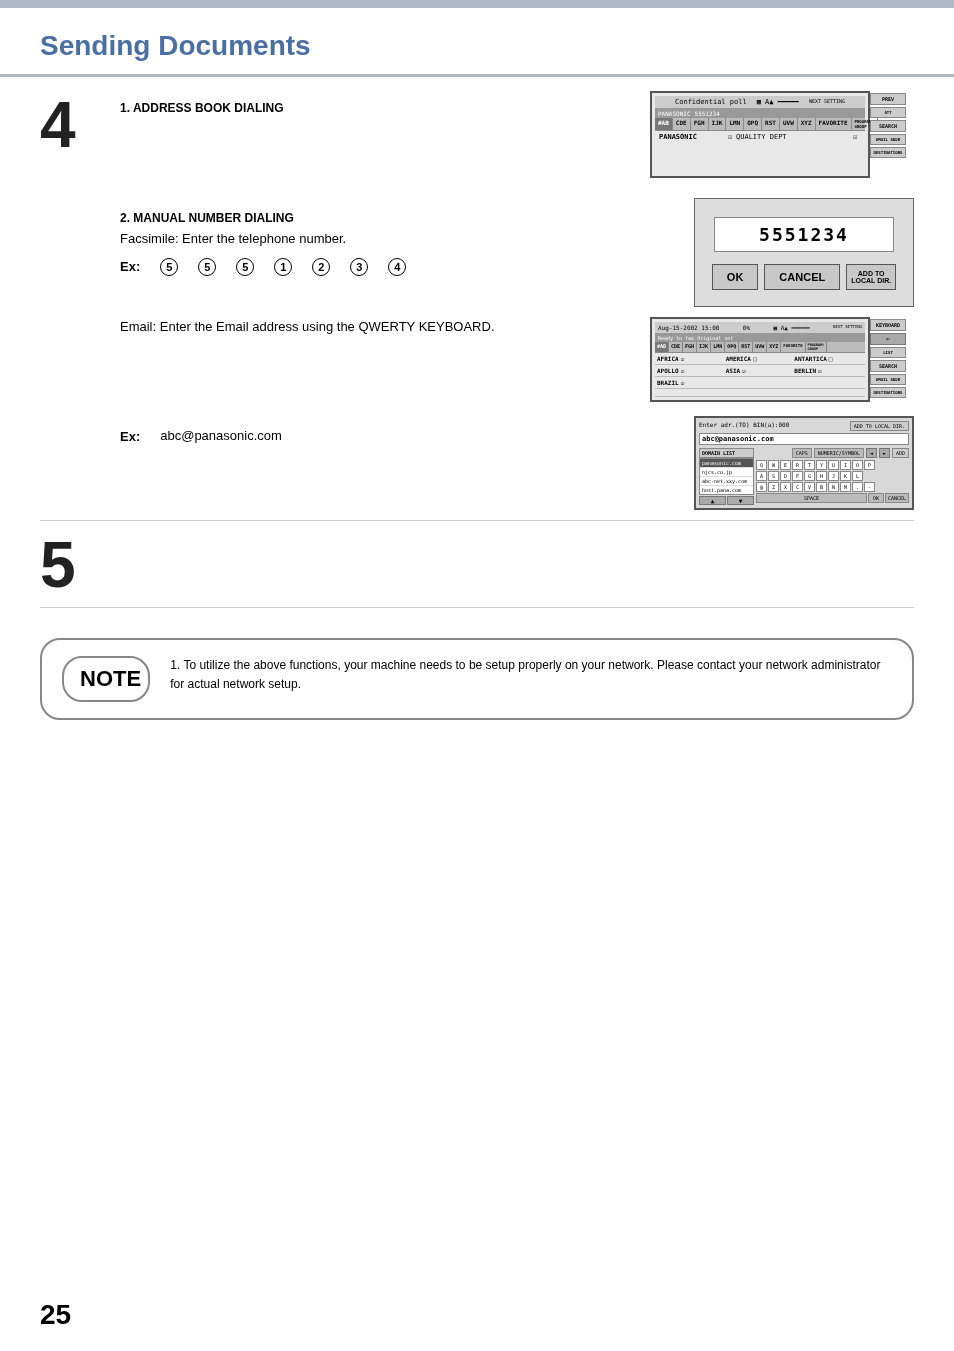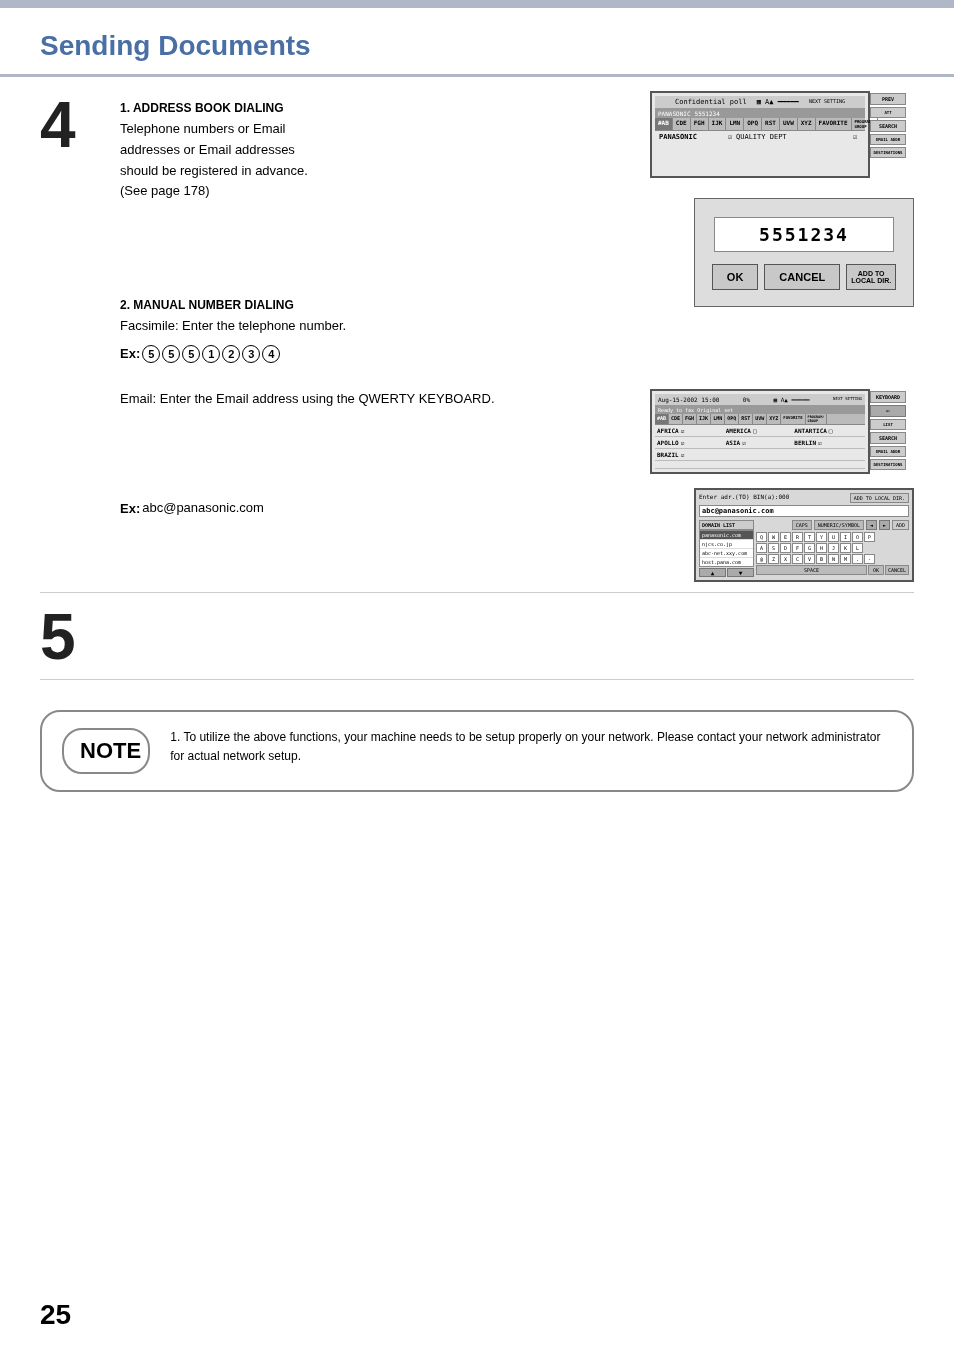--- a/index.html
+++ b/index.html
@@ -269,21 +269,21 @@
       display: flex;
       font-size: 6px;
       margin-bottom: 2px;
       justify-content: space-between;
     }
 
     
     .example-row {
       display: flex;
       align-items: center;
-      gap: 2px;
+      gap: 20px;
       margin: 8px 0;
     }
     .example-label {
       font-weight: bold;
       font-size: 13px;
     }
     .circle-num {
       display: inline-flex;
       align-items: center;
       justify-content: center;
@@ -450,26 +450,20 @@
         </div>
 
       </div>
 
 
       <div class="subsection">
         <div class="subsection-title">
           <span>1.</span>
           <span>ADDRESS BOOK DIALING</span>
         </div>
-        <div class="step-body">
-          Telephone numbers or Email<br>
-          addresses or Email addresses<br>
-          should be registered in advance.<br>
-          (See page 178)
-        </div>
       </div>
 
       <div style="height: 80px;"></div>
 
       <div class="subsection" style="clear:none;">
         <div class="subsection-title">
           <span>2.</span>
           <span>MANUAL NUMBER DIALING</span>
         </div>
         <div class="step-body">Facsimile: Enter the telephone number.</div>

